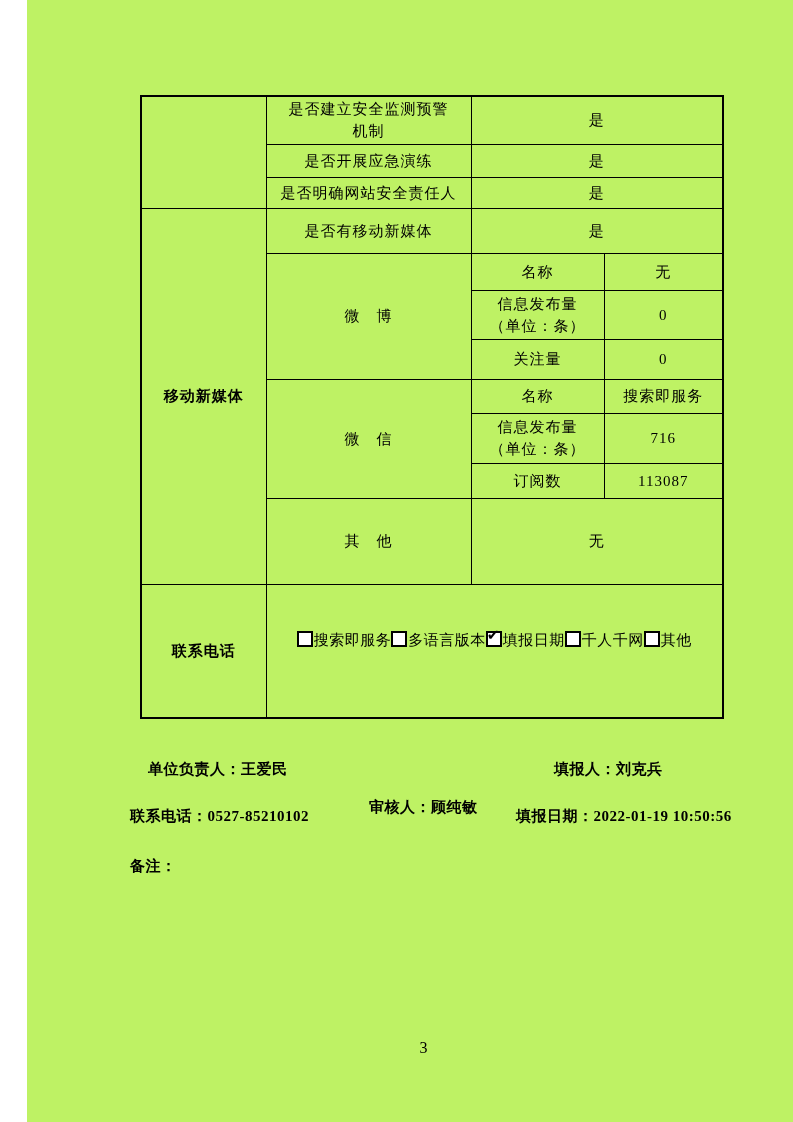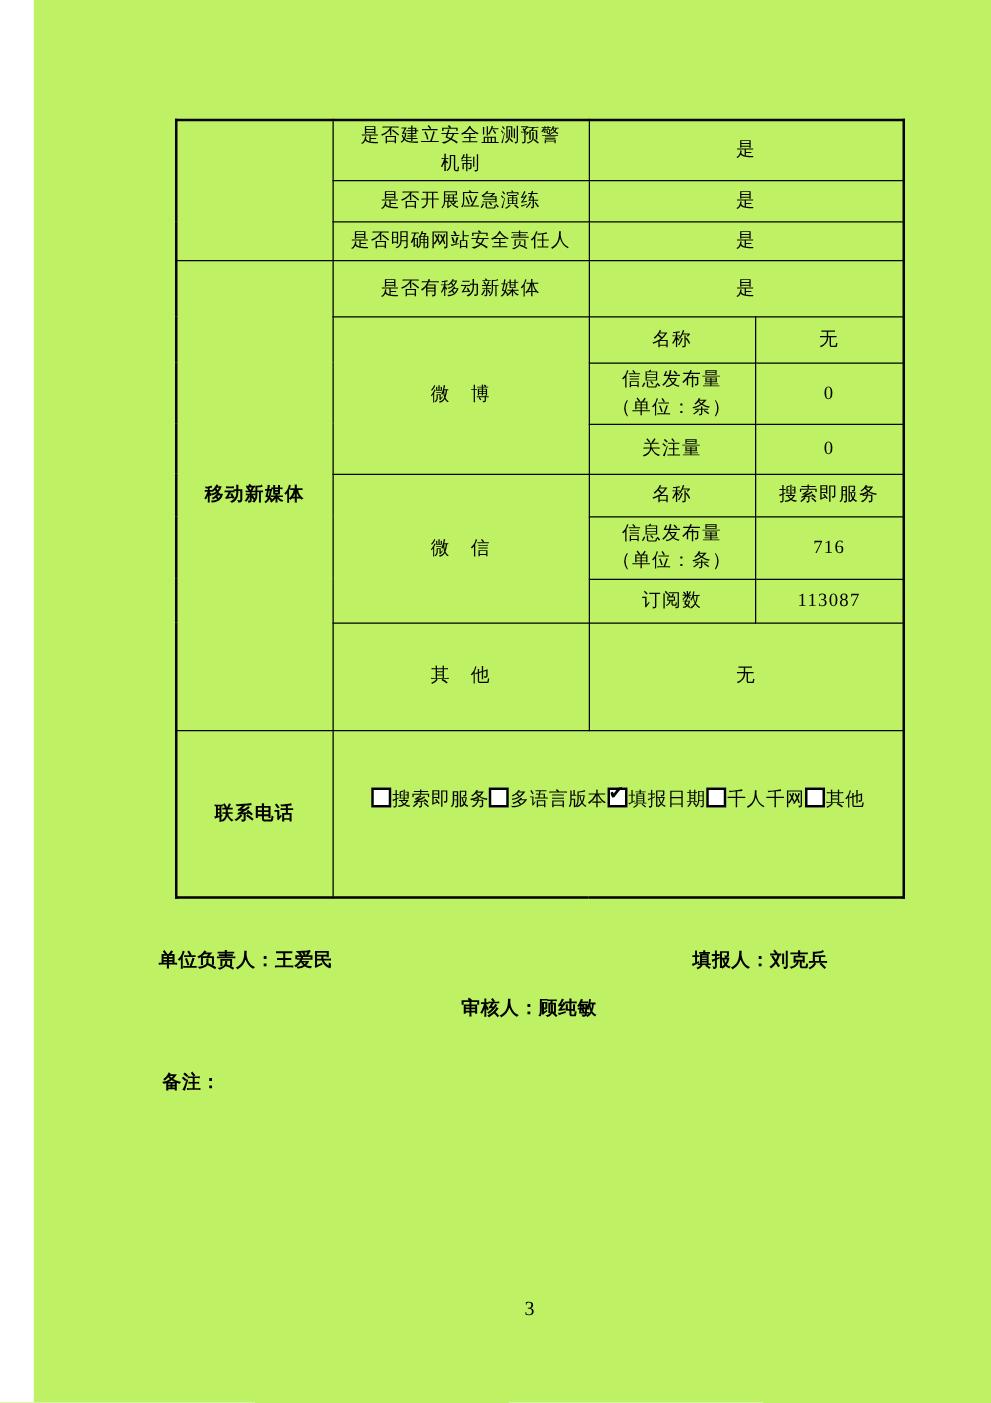--- a/index.html
+++ b/index.html
@@ -129,21 +129,23 @@
       <td class="section-label">联系电话</td>
       <td colspan="3">
         <div class="cbrow">
           <span class="cb"></span><span>搜索即服务</span><span class="cb"></span><span>多语言版本</span><span class="cb checked"><span class="tick">✔</span></span><span>填报日期</span><span class="cb"></span><span>千人千网</span><span class="cb"></span><span>其他</span>
         </div>
       </td>
     </tr>
   </tbody>
     </table>
 
-  <div class="fitem" style="left:100px;top:759px"><span>单位负责人：</span><span>王爱民</span></div>
+  <div class="fitem" style="left:121px;top:759px"><span>单位负责人：</span><span>王爱民</span></div>
   <div class="fitem" style="left:342px;top:797px"><span>审核人：</span><span>顾纯敏</span></div>
   <div class="fitem" style="left:527px;top:759px"><span>填报人：</span><span>刘克兵</span></div>
 
+  <div class="fitem" style="left:103px;top:806px"><span>联系电话：</span><span>0527-85210102</span></div>
+  <div class="fitem" style="left:489px;top:806px"><span>填报日期：</span><span>2022-01-19 10:50:56</span></div>
 
   <div class="fitem" style="left:103px;top:856px"><span>备注：</span></div>
 
   <div class="pageno">3</div>
 </div>
 
 </body></html>

